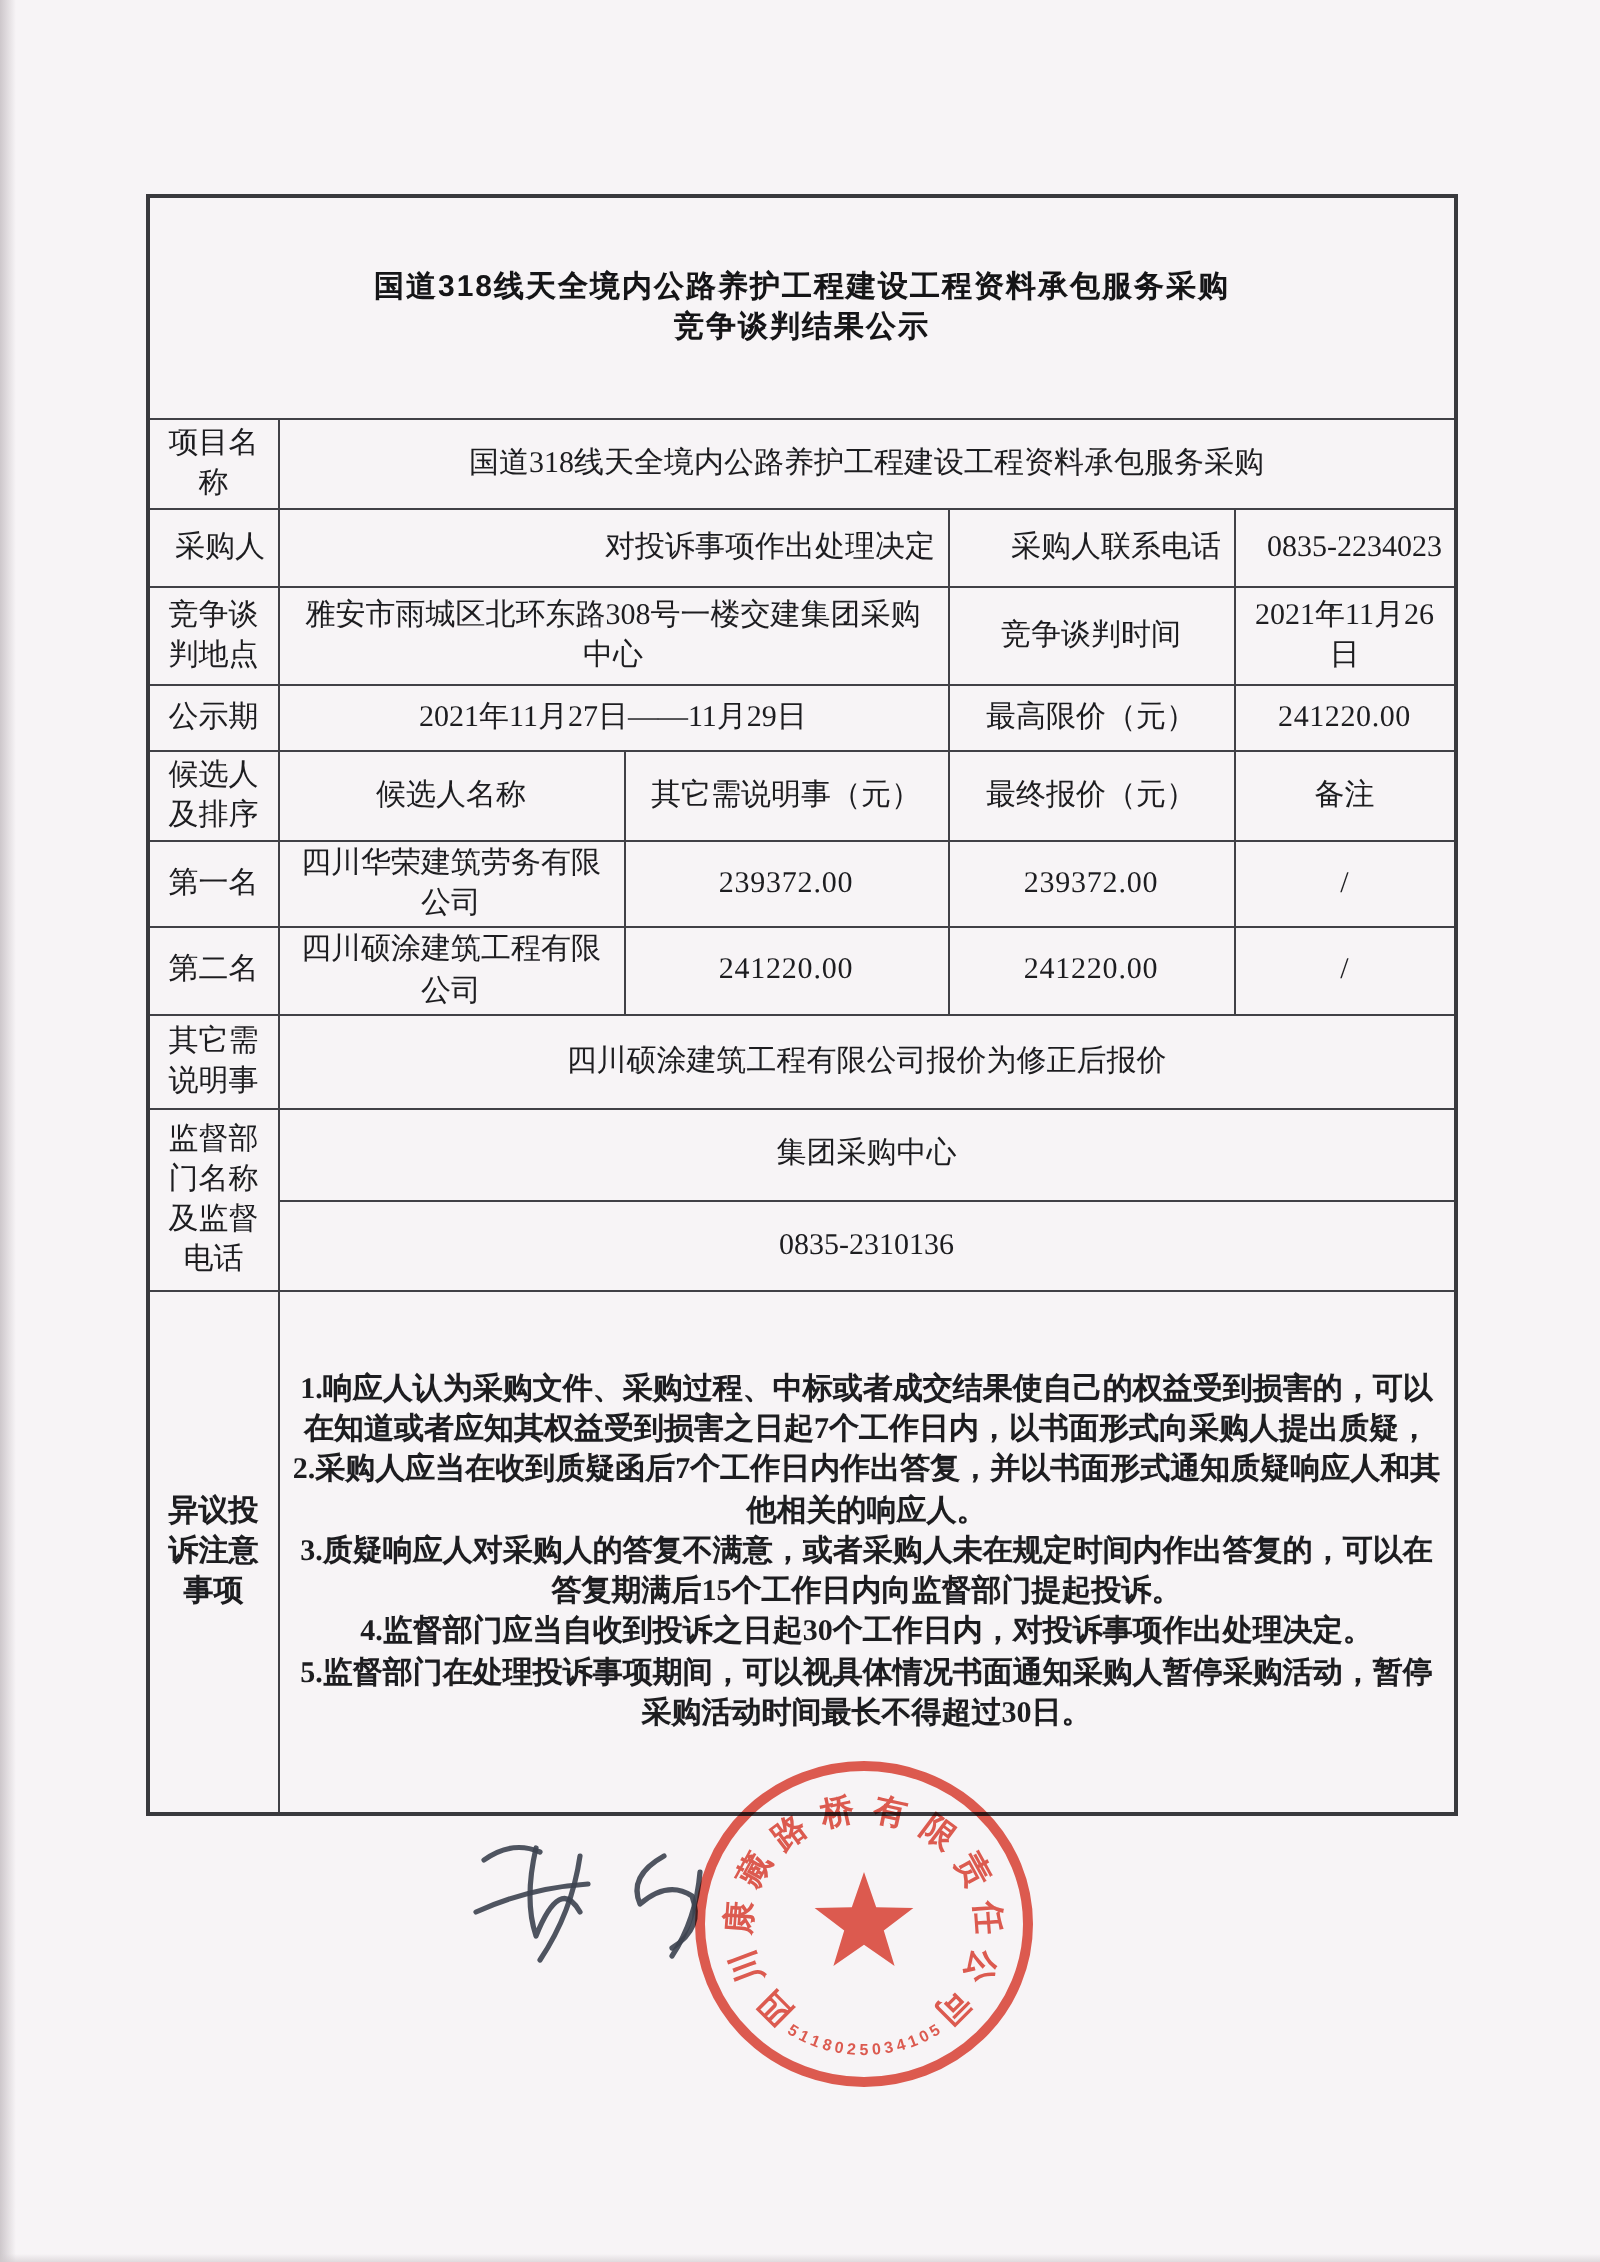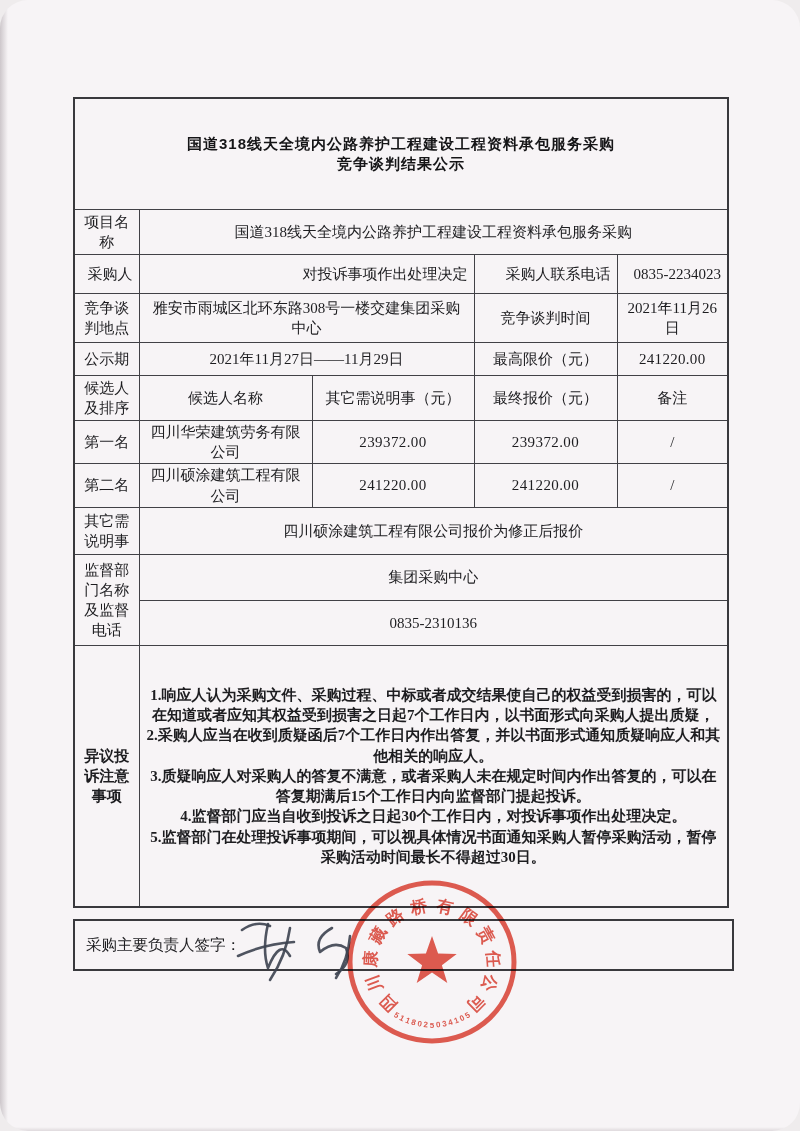--- a/index.html
+++ b/index.html
@@ -1,20 +1,20 @@
 <!DOCTYPE html>
 <html><head>
 <meta charset="utf-8">
 <style>
   html,body{margin:0;padding:0;}
   body{background:#efeced;}
   .page{
     position:relative;width:800px;height:1131px;margin:0 auto;
     background:#f7f4f6;overflow:hidden;
-    font-family:"Liberation Serif","DejaVu Serif",serif;color:#1d1d20;border-radius:28px;
+    font-family:"Liberation Serif","DejaVu Serif",serif;color:#1d1d20;
   }
   .scan-edge{position:absolute;left:0;top:0;width:8px;height:100%;
     background:linear-gradient(90deg,#a39aa0,rgba(247,244,246,0));opacity:.5;}
   .scan-edge-bottom{position:absolute;left:0;bottom:0;width:100%;height:4px;
     background:linear-gradient(0deg,#cfc8cc,rgba(247,244,246,0));opacity:.6;}
 
   table.doc{
     position:absolute;left:73px;top:97px;width:654px;
     border-collapse:collapse;table-layout:fixed;
     border:2px solid #39393d;
@@ -149,23 +149,20 @@
           <p class="ln">1.响应人认为采购文件、采购过程、中标或者成交结果使自己的权益受到损害的，可以在知道或者应知其权益受到损害之日起7个工作日内，以书面形式向采购人提出质疑，</p>
           <p class="ln">2.采购人应当在收到质疑函后7个工作日内作出答复，并以书面形式通知质疑响应人和其他相关的响应人。</p>
           <p class="ln">3.质疑响应人对采购人的答复不满意，或者采购人未在规定时间内作出答复的，可以在答复期满后15个工作日内向监督部门提起投诉。</p>
           <p class="ln">4.监督部门应当自收到投诉之日起30个工作日内，对投诉事项作出处理决定。</p>
           <p class="ln">5.监督部门在处理投诉事项期间，可以视具体情况书面通知采购人暂停采购活动，暂停采购活动时间最长不得超过30日。</p>
         </td>
       </tr>
     </tbody>
   </table>
 
-  <div class="sign-bar">
-    <span>采购主要负责人签字：</span>
-  </div>
 
   <svg class="sign-svg" viewBox="0 0 160 86">
     <path d="M14,20 q14,-10 28,-4"></path>
     <path d="M40,14 q-6,26 0,44 q12,-30 22,-12"></path>
     <path d="M10,46 q26,-12 56,-14"></path>
     <path d="M62,18 q-4,28 -20,52"></path>
     <path d="M104,18 q-18,10 -12,24 q14,-12 26,-4 q6,16 -10,26"></path>
     <path d="M122,26 q-2,24 -14,42"></path>
   </svg>
 

